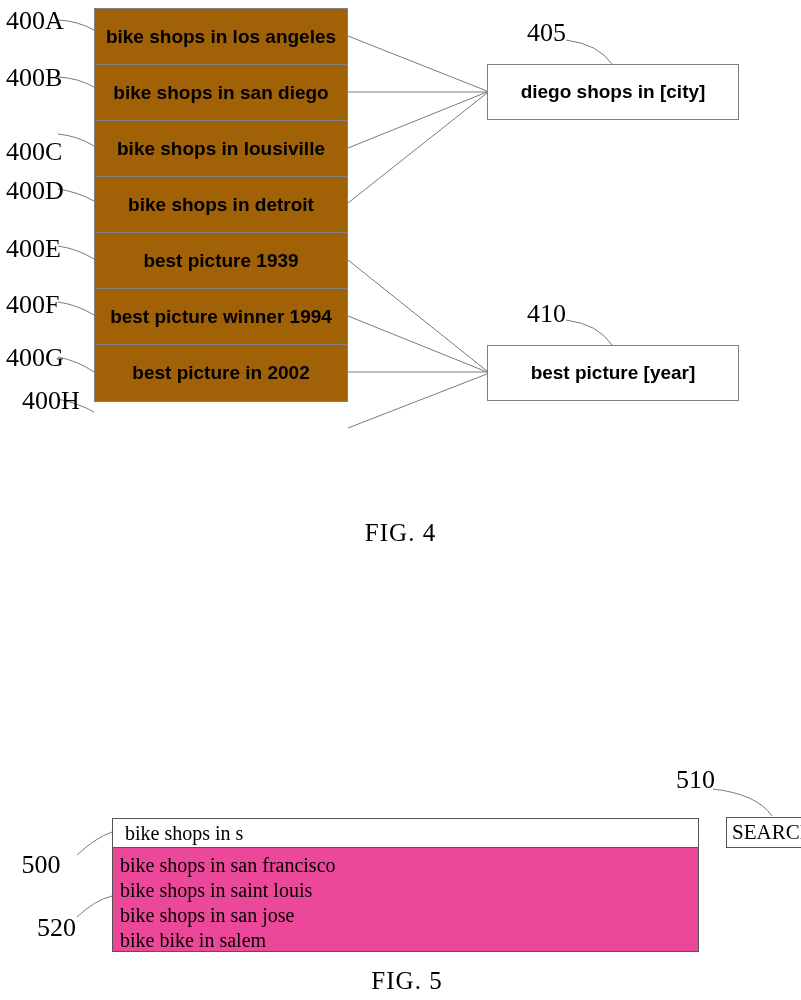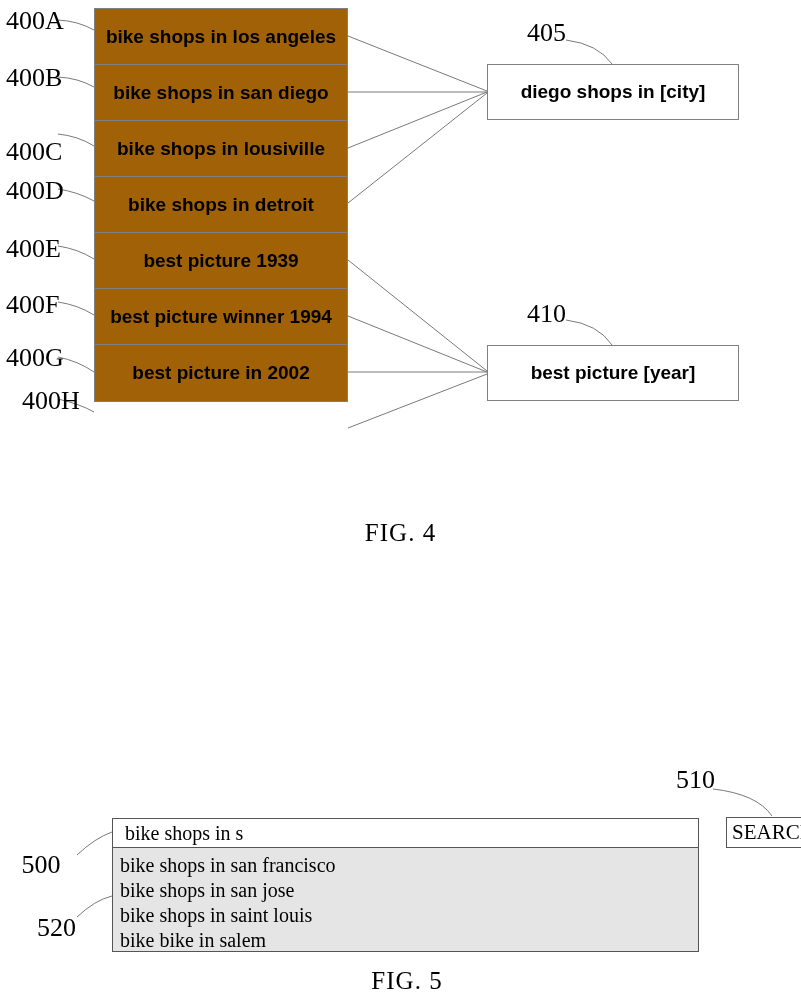--- a/index.html
+++ b/index.html
@@ -57,21 +57,21 @@
   .searchbtn{
     left:698px;top:817px;width:95px;height:31px;
     border:1px solid var(--ui-border,#555555);
     display:flex;align-items:center;justify-content:center;
     font-family:"Liberation Serif",serif;font-size:21px;
     background:#fff;white-space:nowrap;margin-left:28px;
   }
   .dropdown{
     left:112px;top:847px;width:587px;height:105px;
     border:1px solid var(--ui-border,#555555);
-    padding:5px 16px 0 7px;background:#e5e5e5;
+    padding:5px 16px 0 7px;background:#ec4899;
   }
   .sugg{line-height:25px;white-space:nowrap;}
 </style>
 </head>
 <body>
 
 <div class="canvas" style="--background: #ffffff; --text: #000000; --box-border: #808080; --ui-border: #555555; --line: #7a7a7a;">
 
   <svg class="lines" viewBox="0 0 801 1000">
 
@@ -149,20 +149,20 @@
   <div class="abs refnum" style="left:34px;top:916px;width:42px;text-align:right">520</div>
 
   <div class="abs searchbox f5serif">
     <span>bike shops in s</span>
   </div>
   <div class="abs searchbtn">
     <span>SEARCH</span>
   </div>
   <div class="abs dropdown f5serif">
     <div class="sugg">bike shops in san francisco</div>
+    <div class="sugg">bike shops in saint louis</div>
     <div class="sugg">bike shops in san jose</div>
-    <div class="sugg">bike shops in saint louis</div>
     <div class="sugg">bike bike in salem</div>
   </div>
 
   <div class="abs caption" style="left:12px;top:967px;width:790px">FIG. 5</div>
 
 </div>
 
 </body></html>

